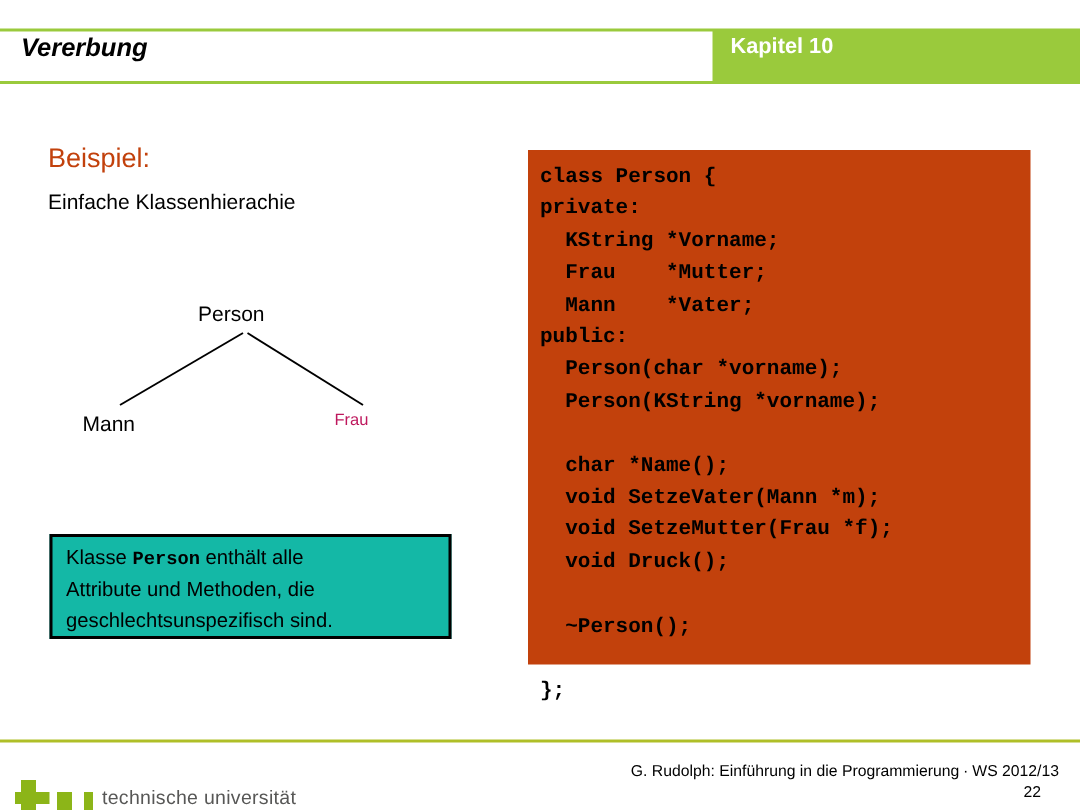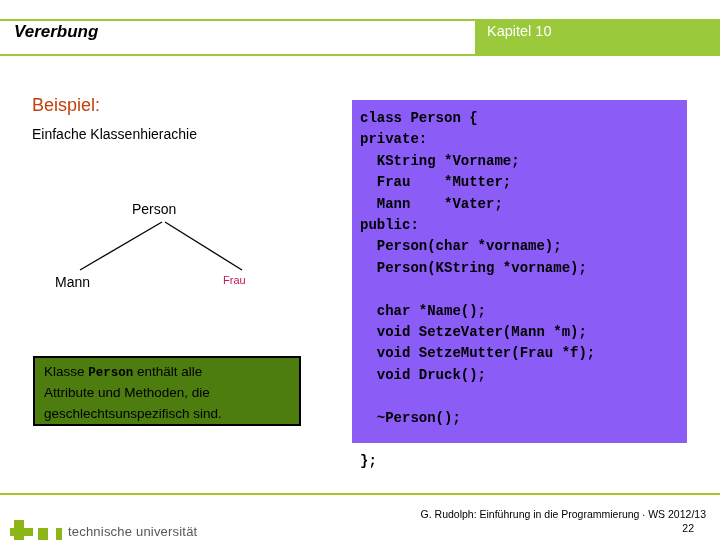--- a/index.html
+++ b/index.html
@@ -41,21 +41,21 @@
     color: #000000;
     letter-spacing: 0px;
     line-height: 19px;
     font-style: italic;
   }
   #header-chapter {
     position: absolute;
     left: 487px;
     top: 23px;
     font-size: 14.5px;
-    font-weight: normal;
+    font-weight: bold;
     color: #ffffff;
     line-height: 17px;
   }
 
   
   #example-label {
     position: absolute;
     left: 32px;
     top: 95px;
     font-size: 18px;
@@ -107,21 +107,21 @@
 
   
   #note-box {
     position: absolute;
     left: 33px;
     top: 356px;
     width: 268px;
     height: 70px;
     border: 2px solid #000000;
     box-sizing: border-box;
-    background: #4d7c0f;
+    background: #14b8a6;
   }
   .note-line {
     position: absolute;
     left: 9px;
     font-size: 13.5px;
     color: #000000;
     white-space: nowrap;
   }
   #note-line-1 { top: 6px; }
   #note-line-2 { top: 27px; }
@@ -132,21 +132,21 @@
     font-weight: bold;
   }
 
   
   #code-block {
     position: absolute;
     left: 352px;
     top: 100px;
     width: 335px;
     height: 343px;
-    background: #8b5cf6;
+    background: #c2410c;
   }
   #code-text {
     position: absolute;
     left: 8px;
     top: 8px;
     margin: 0;
     font-family: "Liberation Mono", "DejaVu Sans Mono", monospace;
     font-size: 14px;
     font-weight: bold;
     line-height: 21.4px;

